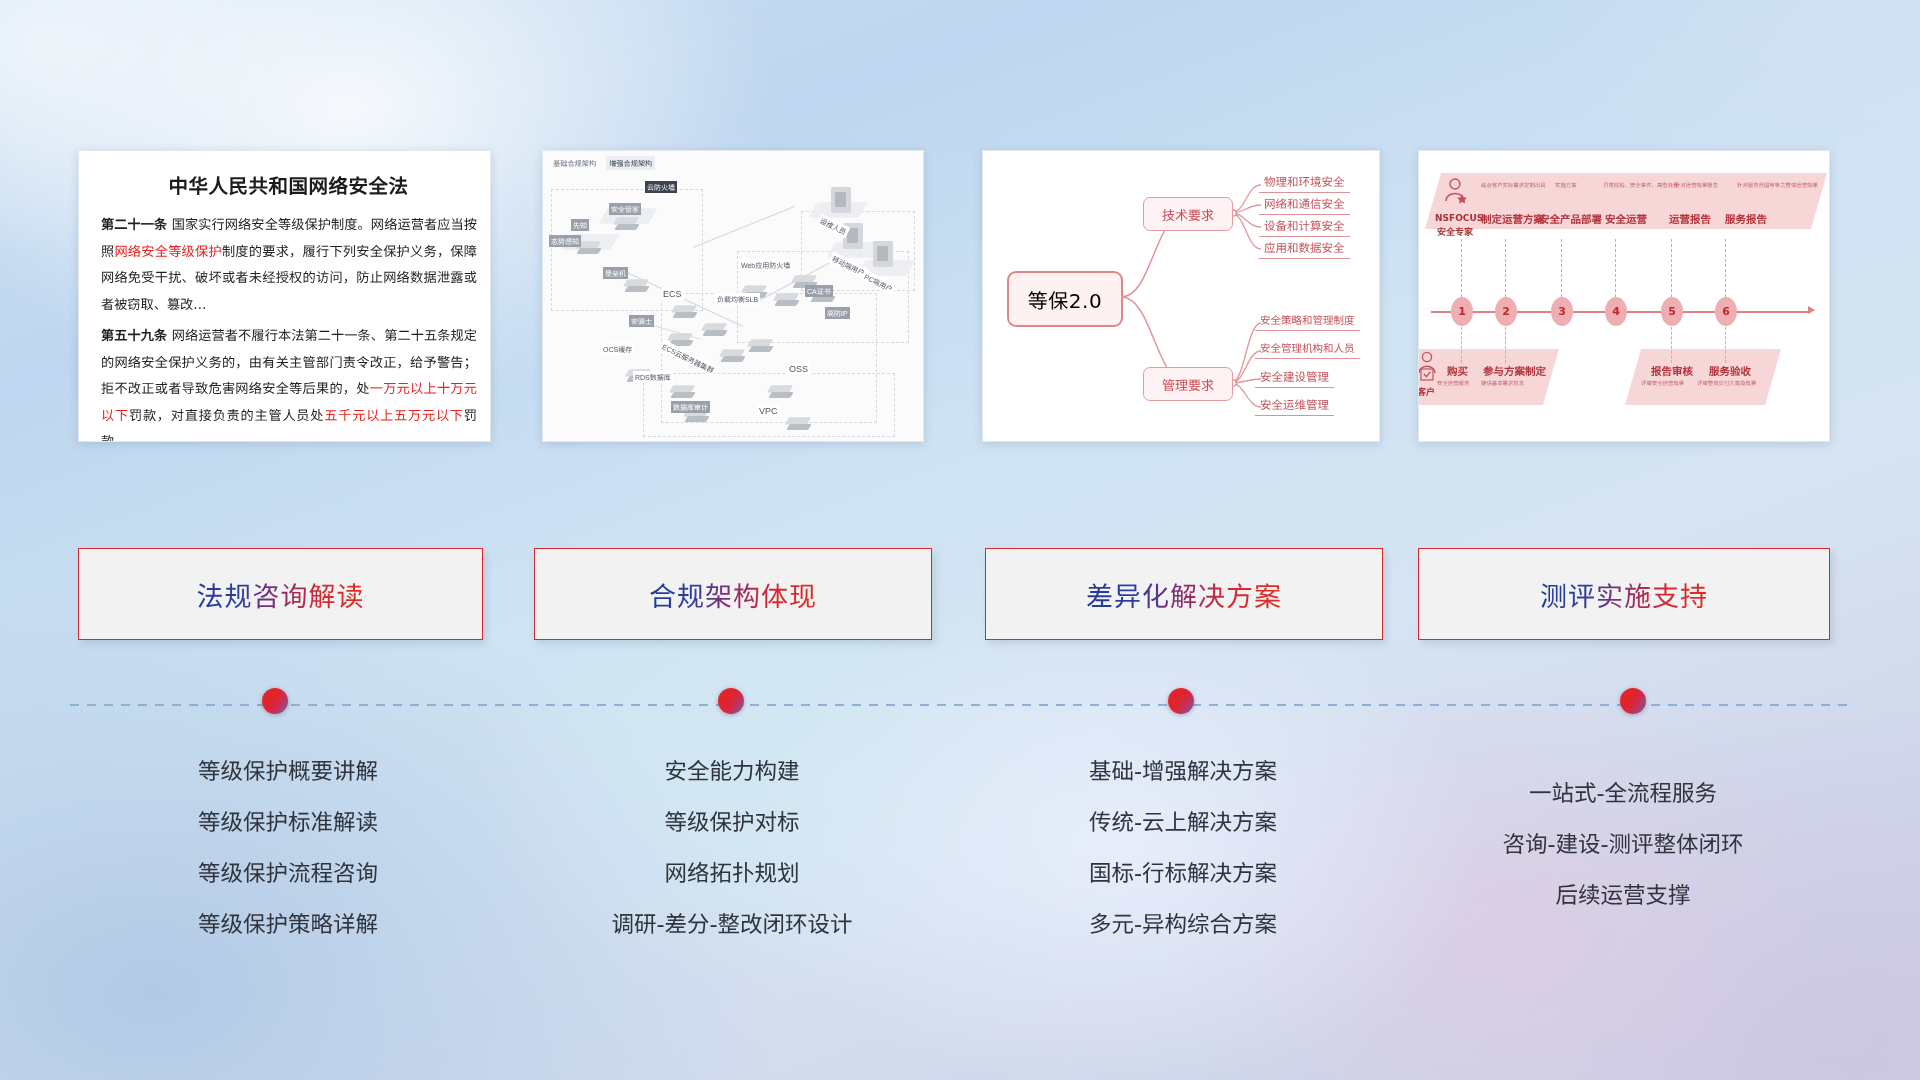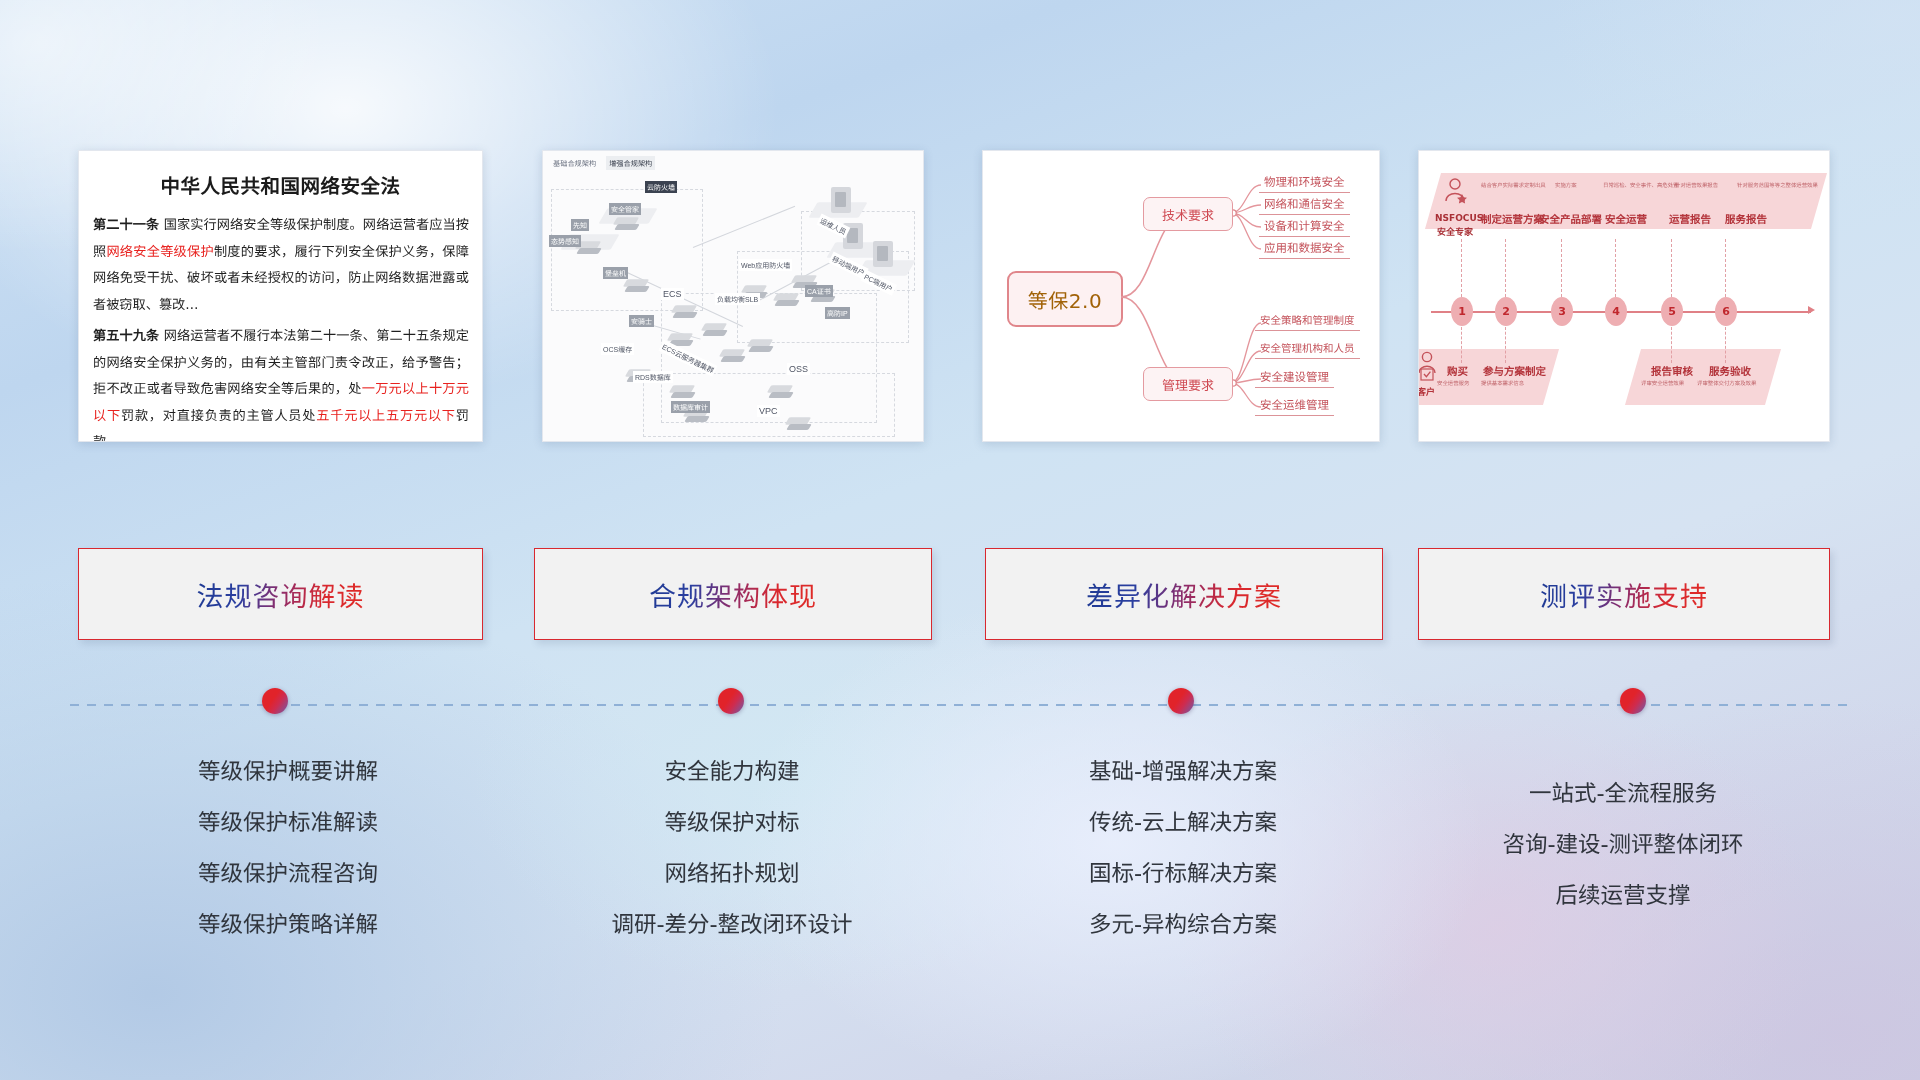--- a/index.html
+++ b/index.html
@@ -25,21 +25,21 @@
       radial-gradient(ellipse 420px 300px at 2% 4%, rgba(255,255,255,.55) 0%, rgba(255,255,255,0) 70%),
       radial-gradient(ellipse 500px 300px at 99% 2%, rgba(210,226,243,.8) 0%, rgba(210,226,243,0) 70%);
   }
   #page{position:absolute;inset:0;z-index:2;}
 
   
   .cards{position:absolute;left:0;top:150px;width:1920px;height:295px;}
   .card{position:absolute;top:0;height:290px;background:#fff;
     border:1px solid #e3e7ee;
     box-shadow:0 2px 9px rgba(40,70,110,.17);overflow:hidden;}
-  .card-1{left:78px;width:403px;}
+  .card-1{left:78px;width:403px;padding-left:8px;}
   .card-2{left:542px;width:380px;}
   .card-3{left:982px;width:396px;}
   .card-4{left:1418px;width:410px;}
 
   
   .law-title{font-family:"DejaVu Sans",sans-serif;font-weight:bold;font-size:19.5px;color:#1b1b1b;
     text-align:center;margin:19px 0 13px;letter-spacing:.5px;}
   .law-body{font-family:"DejaVu Sans",sans-serif;font-size:13.2px;line-height:26.5px;color:#1f1f1f;
     padding:0 13px 0 14px;text-align:justify;}
   .law-body p{margin:0 0 5px;}
@@ -66,21 +66,21 @@
      background:#fff;padding:1px 2px;}
   .lbl.grey{background:#9aa0aa;color:#fff;}
   .lbl.dark{background:#3b4250;color:#fff;}
   .lbl.rot{transform:rotate(26deg);transform-origin:left center;}
   .conn{position:absolute;background:#d3d6dc;height:1px;transform-origin:left center;}
 
   
   .mind{position:relative;width:100%;height:100%;background:#fff;}
   .mroot{position:absolute;left:24px;top:120px;width:112px;height:52px;border-radius:9px;
     border:2px solid #e0868b;background:#fdf1f2;display:flex;align-items:center;justify-content:center;
-    font-family:"DejaVu Sans",sans-serif;font-size:20px;color:#a16207;letter-spacing:.5px;}
+    font-family:"DejaVu Sans",sans-serif;font-size:20px;color:#000000;letter-spacing:.5px;}
   .mbranch{position:absolute;width:88px;height:32px;border-radius:7px;border:1.4px solid #e49aa0;
     background:#fdf3f4;display:flex;align-items:center;justify-content:center;
     font-family:"DejaVu Sans",sans-serif;font-size:13px;color:#cf4a52;}
   .mleaf{position:absolute;font-family:"DejaVu Sans",sans-serif;font-size:11.5px;color:#c4535b;
     padding:0 5px 3px;border-bottom:1.6px solid #dc9398;white-space:nowrap;}
 
   
   .tl{position:relative;width:100%;height:100%;background:#fff;border-radius:12px;}
   .tl-band{position:absolute;background:#f7d6d8;transform:skewX(-16deg);}
   .tl-axis{position:absolute;left:12px;top:160px;width:380px;height:1.6px;background:#e08086;}

